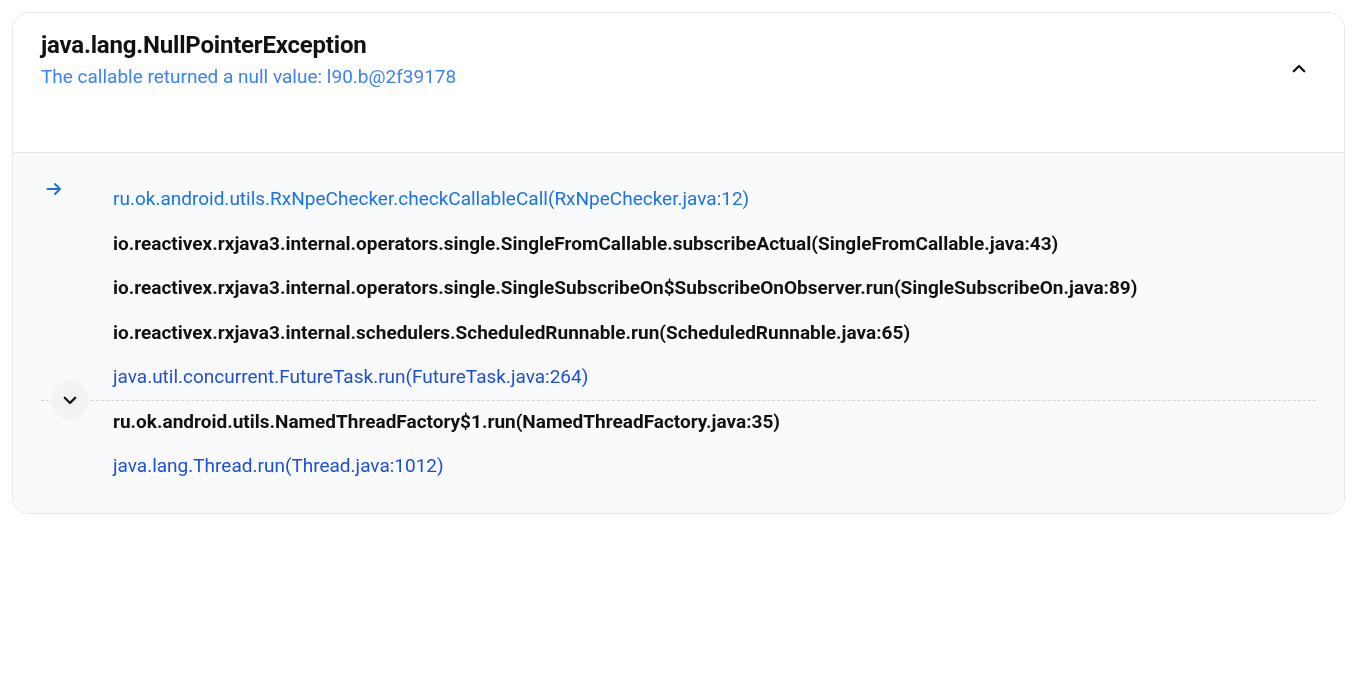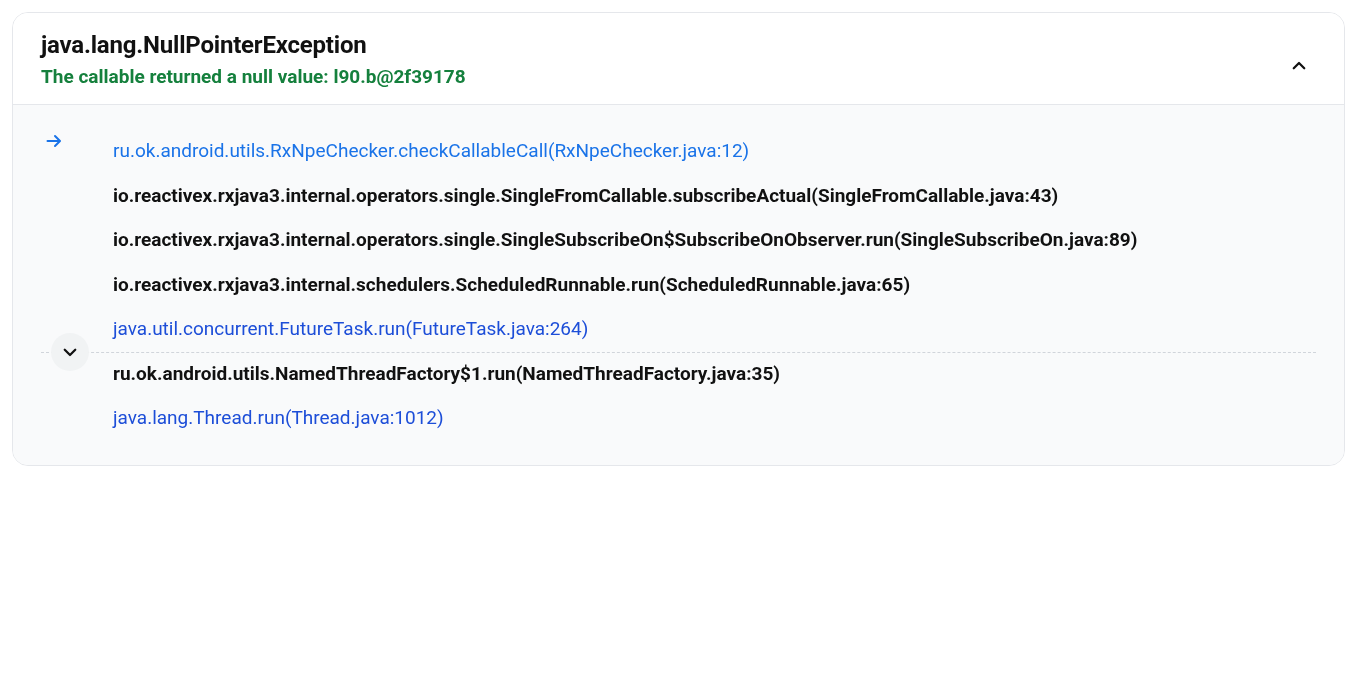--- a/index.html
+++ b/index.html
@@ -11,52 +11,53 @@
   .card {
     border: 1px solid #e5e7eb;
     border-radius: 16px;
     overflow: hidden;
     width: 100%;
   }
   .card-header {
     padding: 18px 28px 16px 28px;
     display: flex;
     justify-content: space-between;
-    align-items: flex-start;
+    align-items: center;
     background: #fff;
     gap: 12px;
   }
   .header-text { flex: 1; }
   .exception-title {
     font-size: 24px;
     font-weight: 700;
     color: #111;
     margin-bottom: 6px;
     letter-spacing: -0.2px;
   }
   .exception-subtitle {
     font-size: 19px;
-    color: #15803d;
-    font-weight: 700;
+    color: #3b82f6;
+    font-weight: 400;
   }
   .collapse-btn {
     background: none;
     border: none;
     cursor: pointer;
     padding: 8px;
     display: flex;
     align-items: center;
     justify-content: center;
     margin-top: 18px;
   }
   .card-body {
     background: #f9fafb;
     border-top: 1px solid #e5e7eb;
     padding: 24px 28px 24px 28px;
     position: relative;
+    margin-top: 48px;
   }
   .frame-row {
     display: flex;
     align-items: flex-start;
     position: relative;
     min-height: 44px;
   }
   .frame-icon-col {
     width: 72px;
     flex-shrink: 0;

